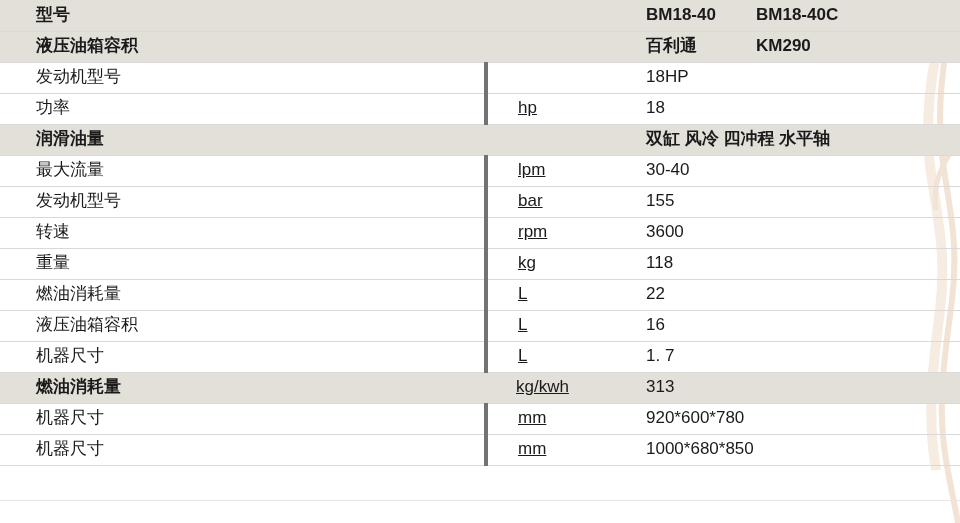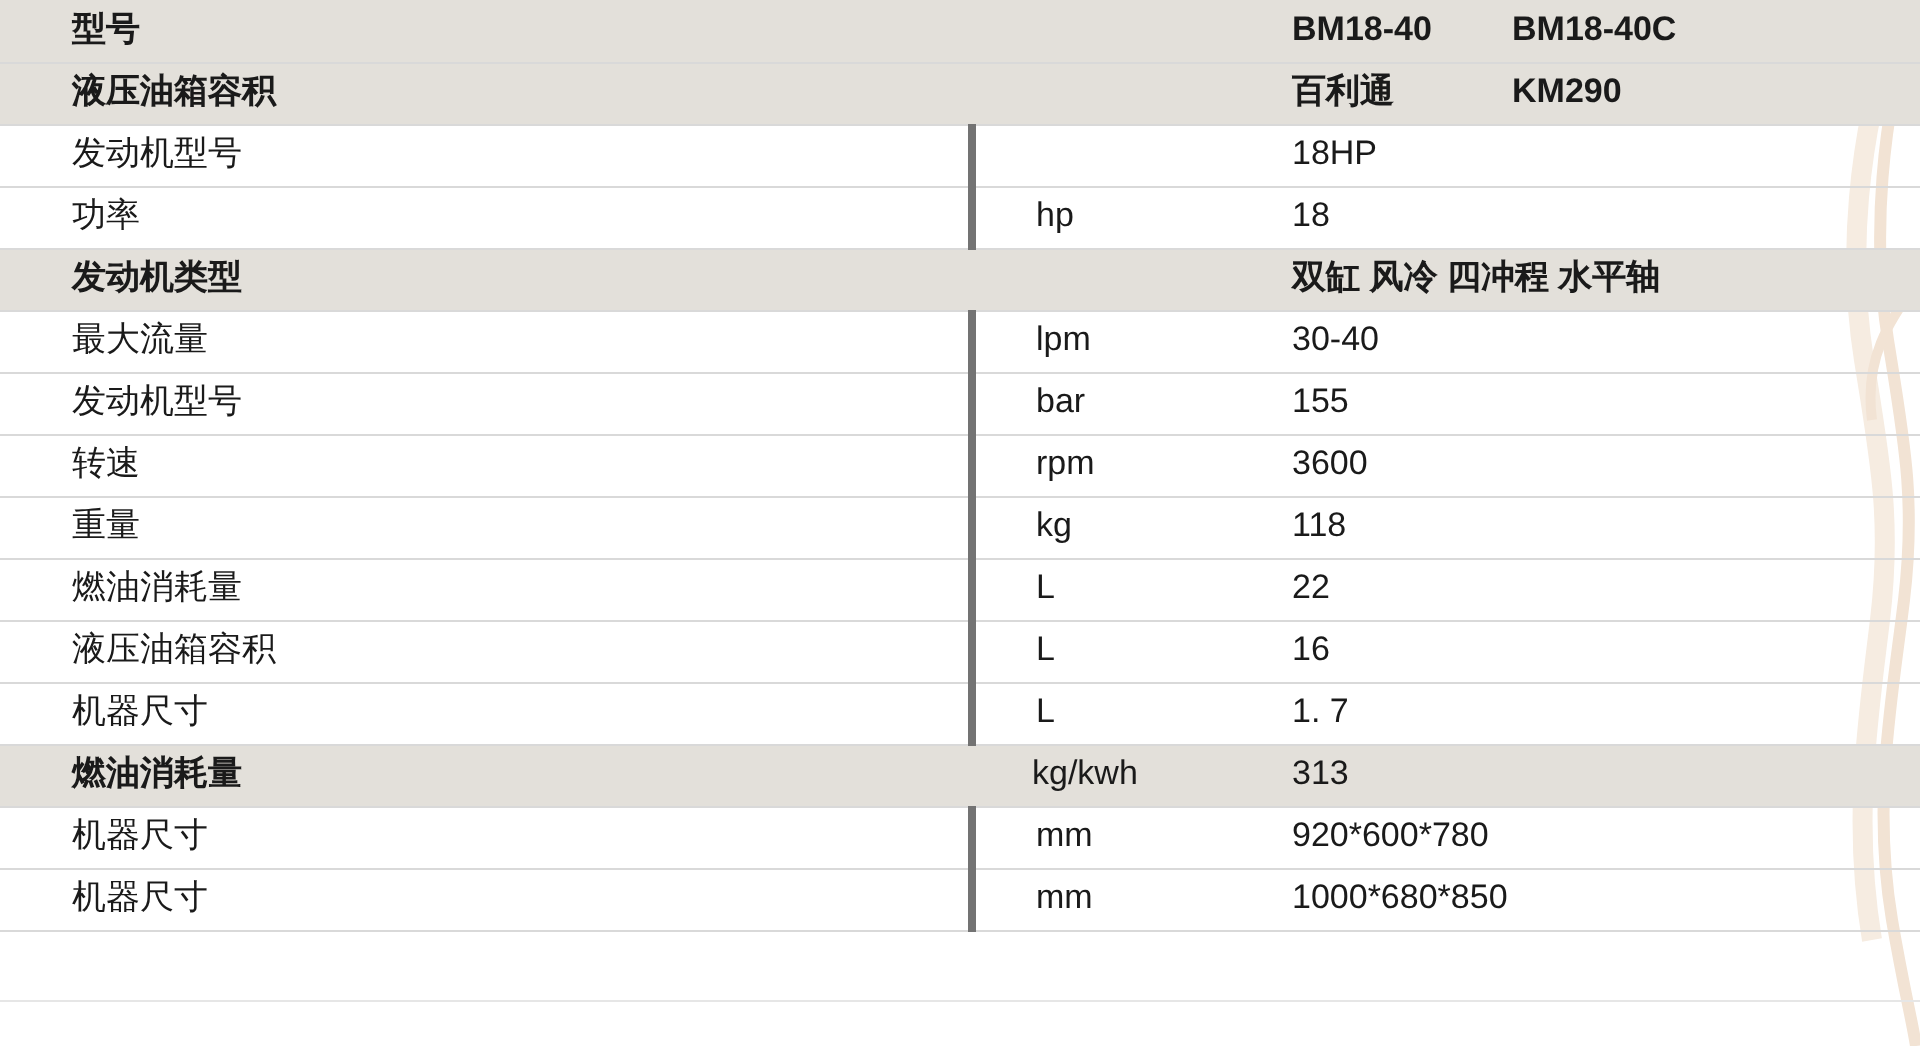--- a/index.html
+++ b/index.html
@@ -48,20 +48,21 @@
     color: #1a1a1a;
     line-height: 1.1;
   }
   td.c-label {
     width: 450px;
     padding-left: 36px;
   }
   td.c-unit {
     width: 120px;
     padding-left: 30px;
+    text-decoration: underline;
   }
   td.c-val {
     width: 100px;
     padding-left: 10px;
   }
   td.c-val2 {
     width: 290px;
     padding-left: 10px;
   }
   td.c-valwide {
@@ -128,21 +129,21 @@
         <td class="c-valwide" colspan="2">18HP</td>
       </tr>
 
       <tr>
         <td class="c-label with-rule">功率</td>
         <td class="c-unit">hp</td>
         <td class="c-valwide" colspan="2">18</td>
       </tr>
 
       <tr class="shaded">
-        <td class="c-label bold">发动机类型</td>
+        <td class="c-label bold">润滑油量</td>
         <td class="c-unit"></td>
         <td class="c-valwide val-strong" colspan="2">双缸  风冷  四冲程  水平轴</td>
       </tr>
 
       <tr>
         <td class="c-label with-rule">最大流量</td>
         <td class="c-unit">lpm</td>
         <td class="c-valwide" colspan="2">30-40</td>
       </tr>
 

